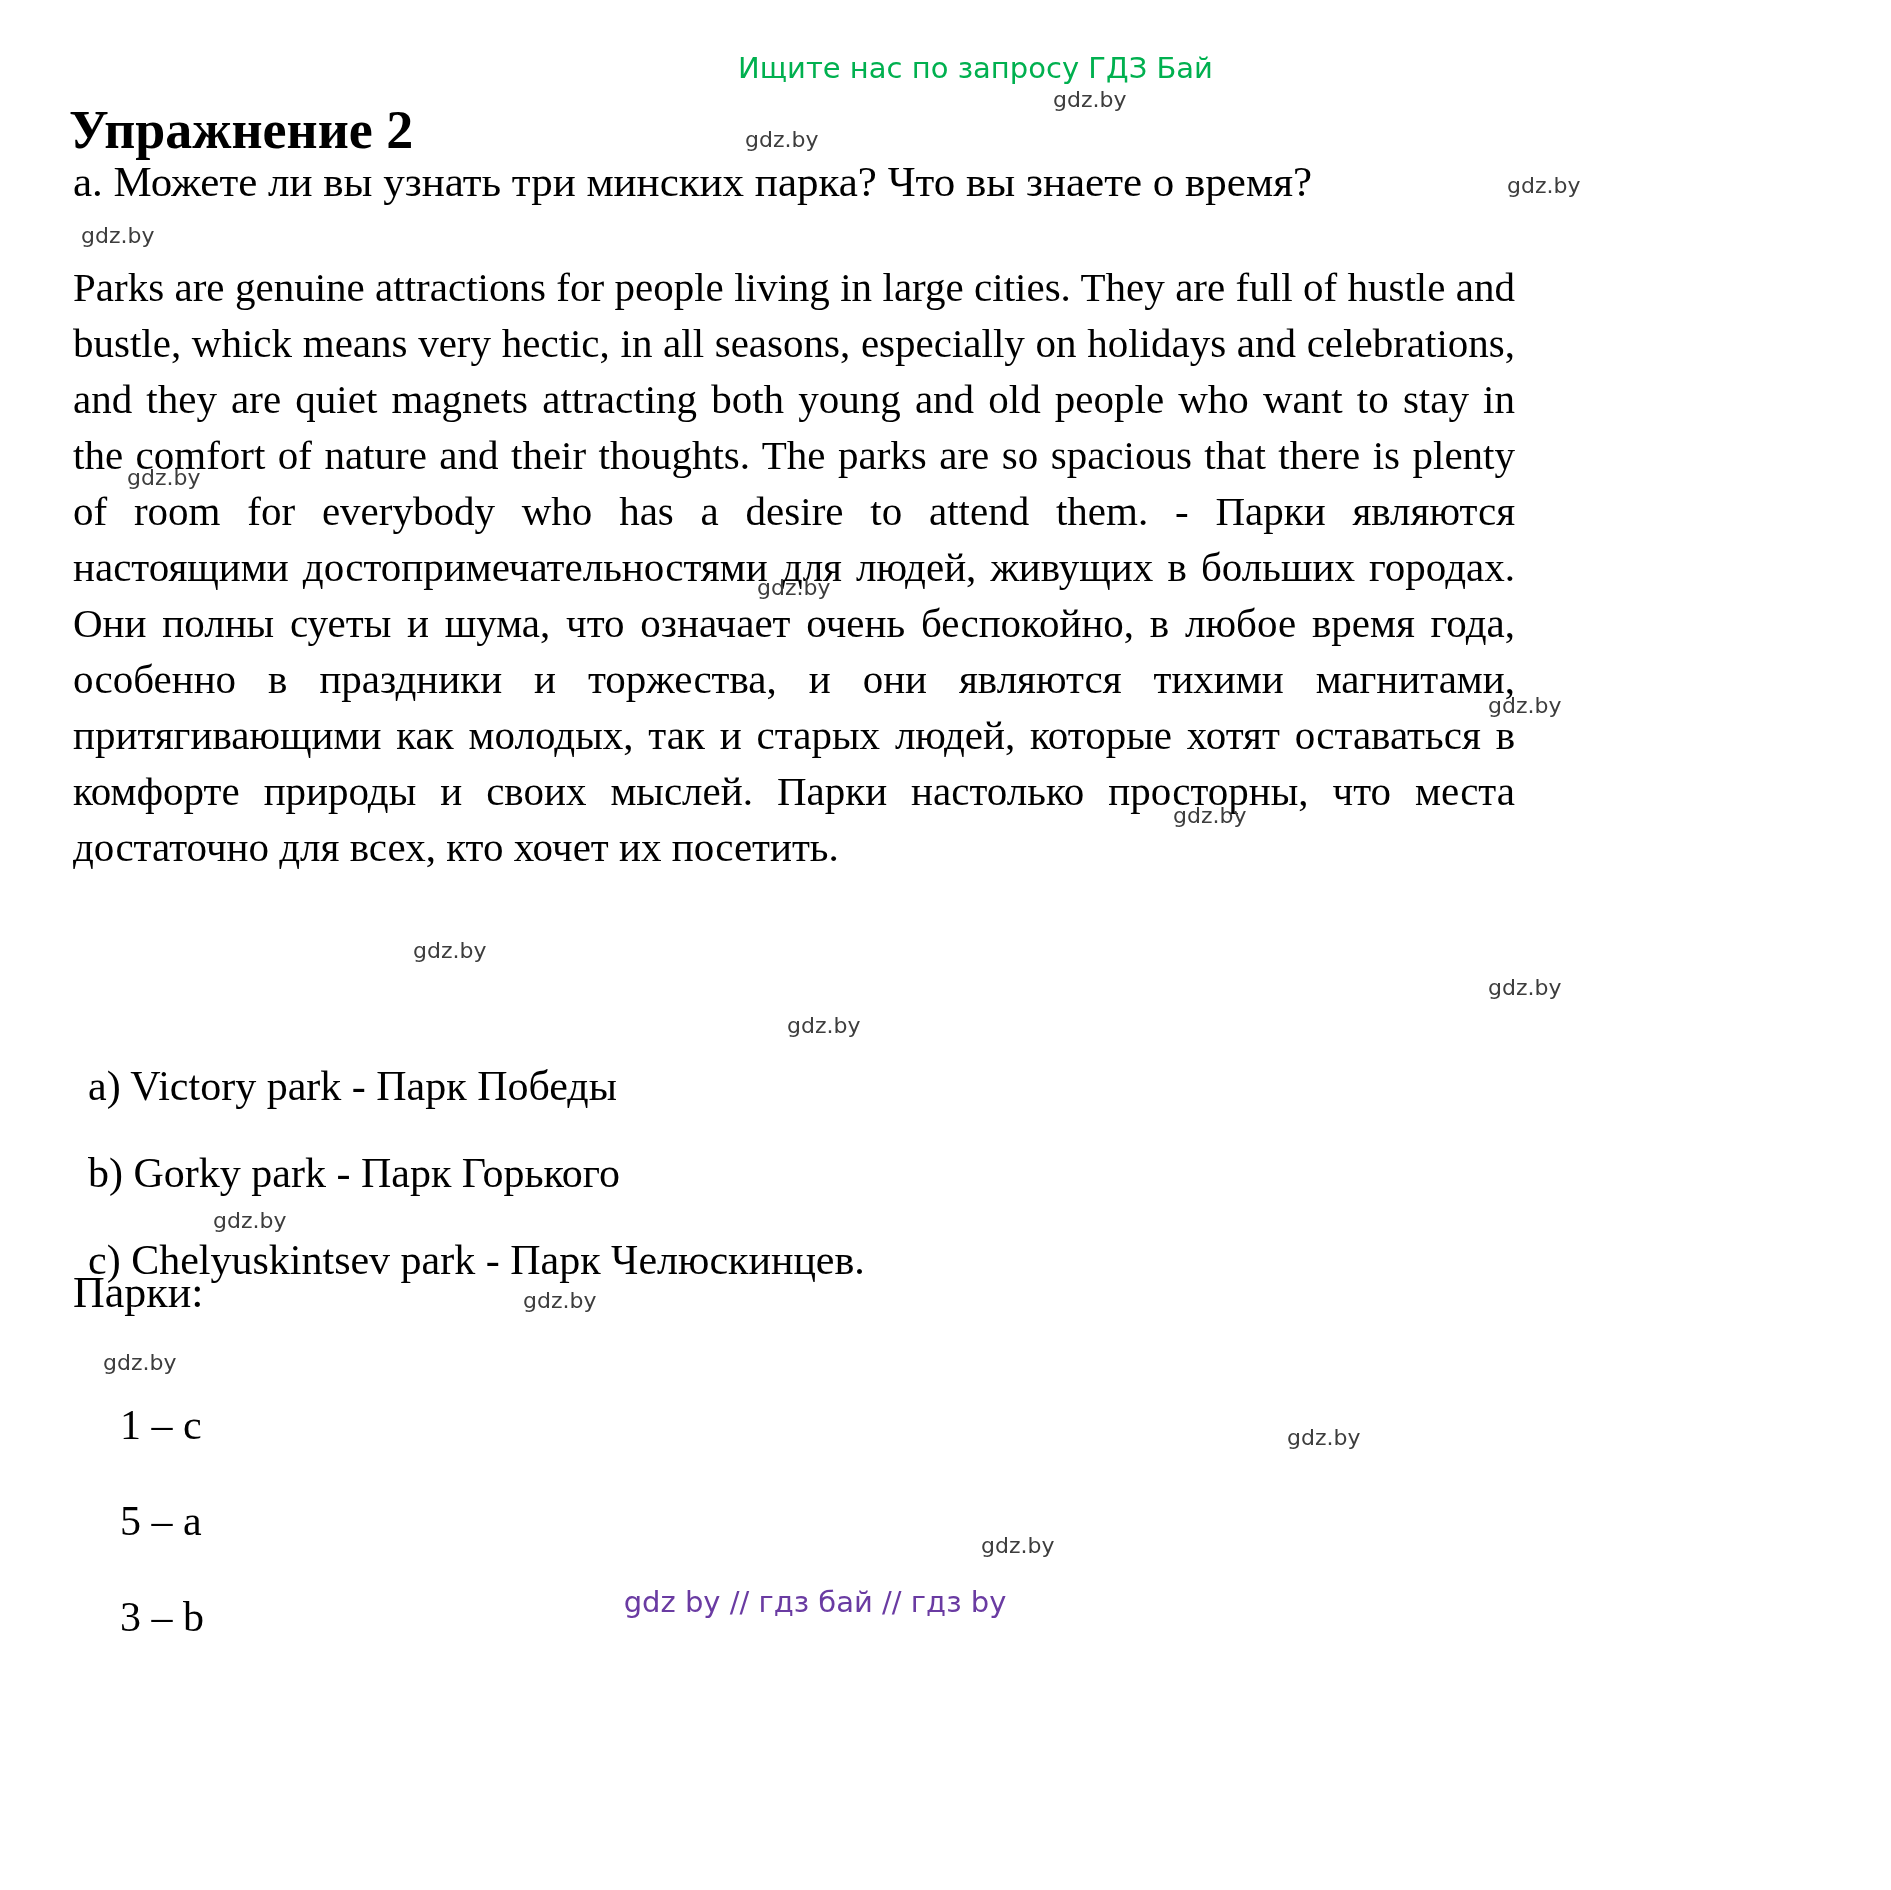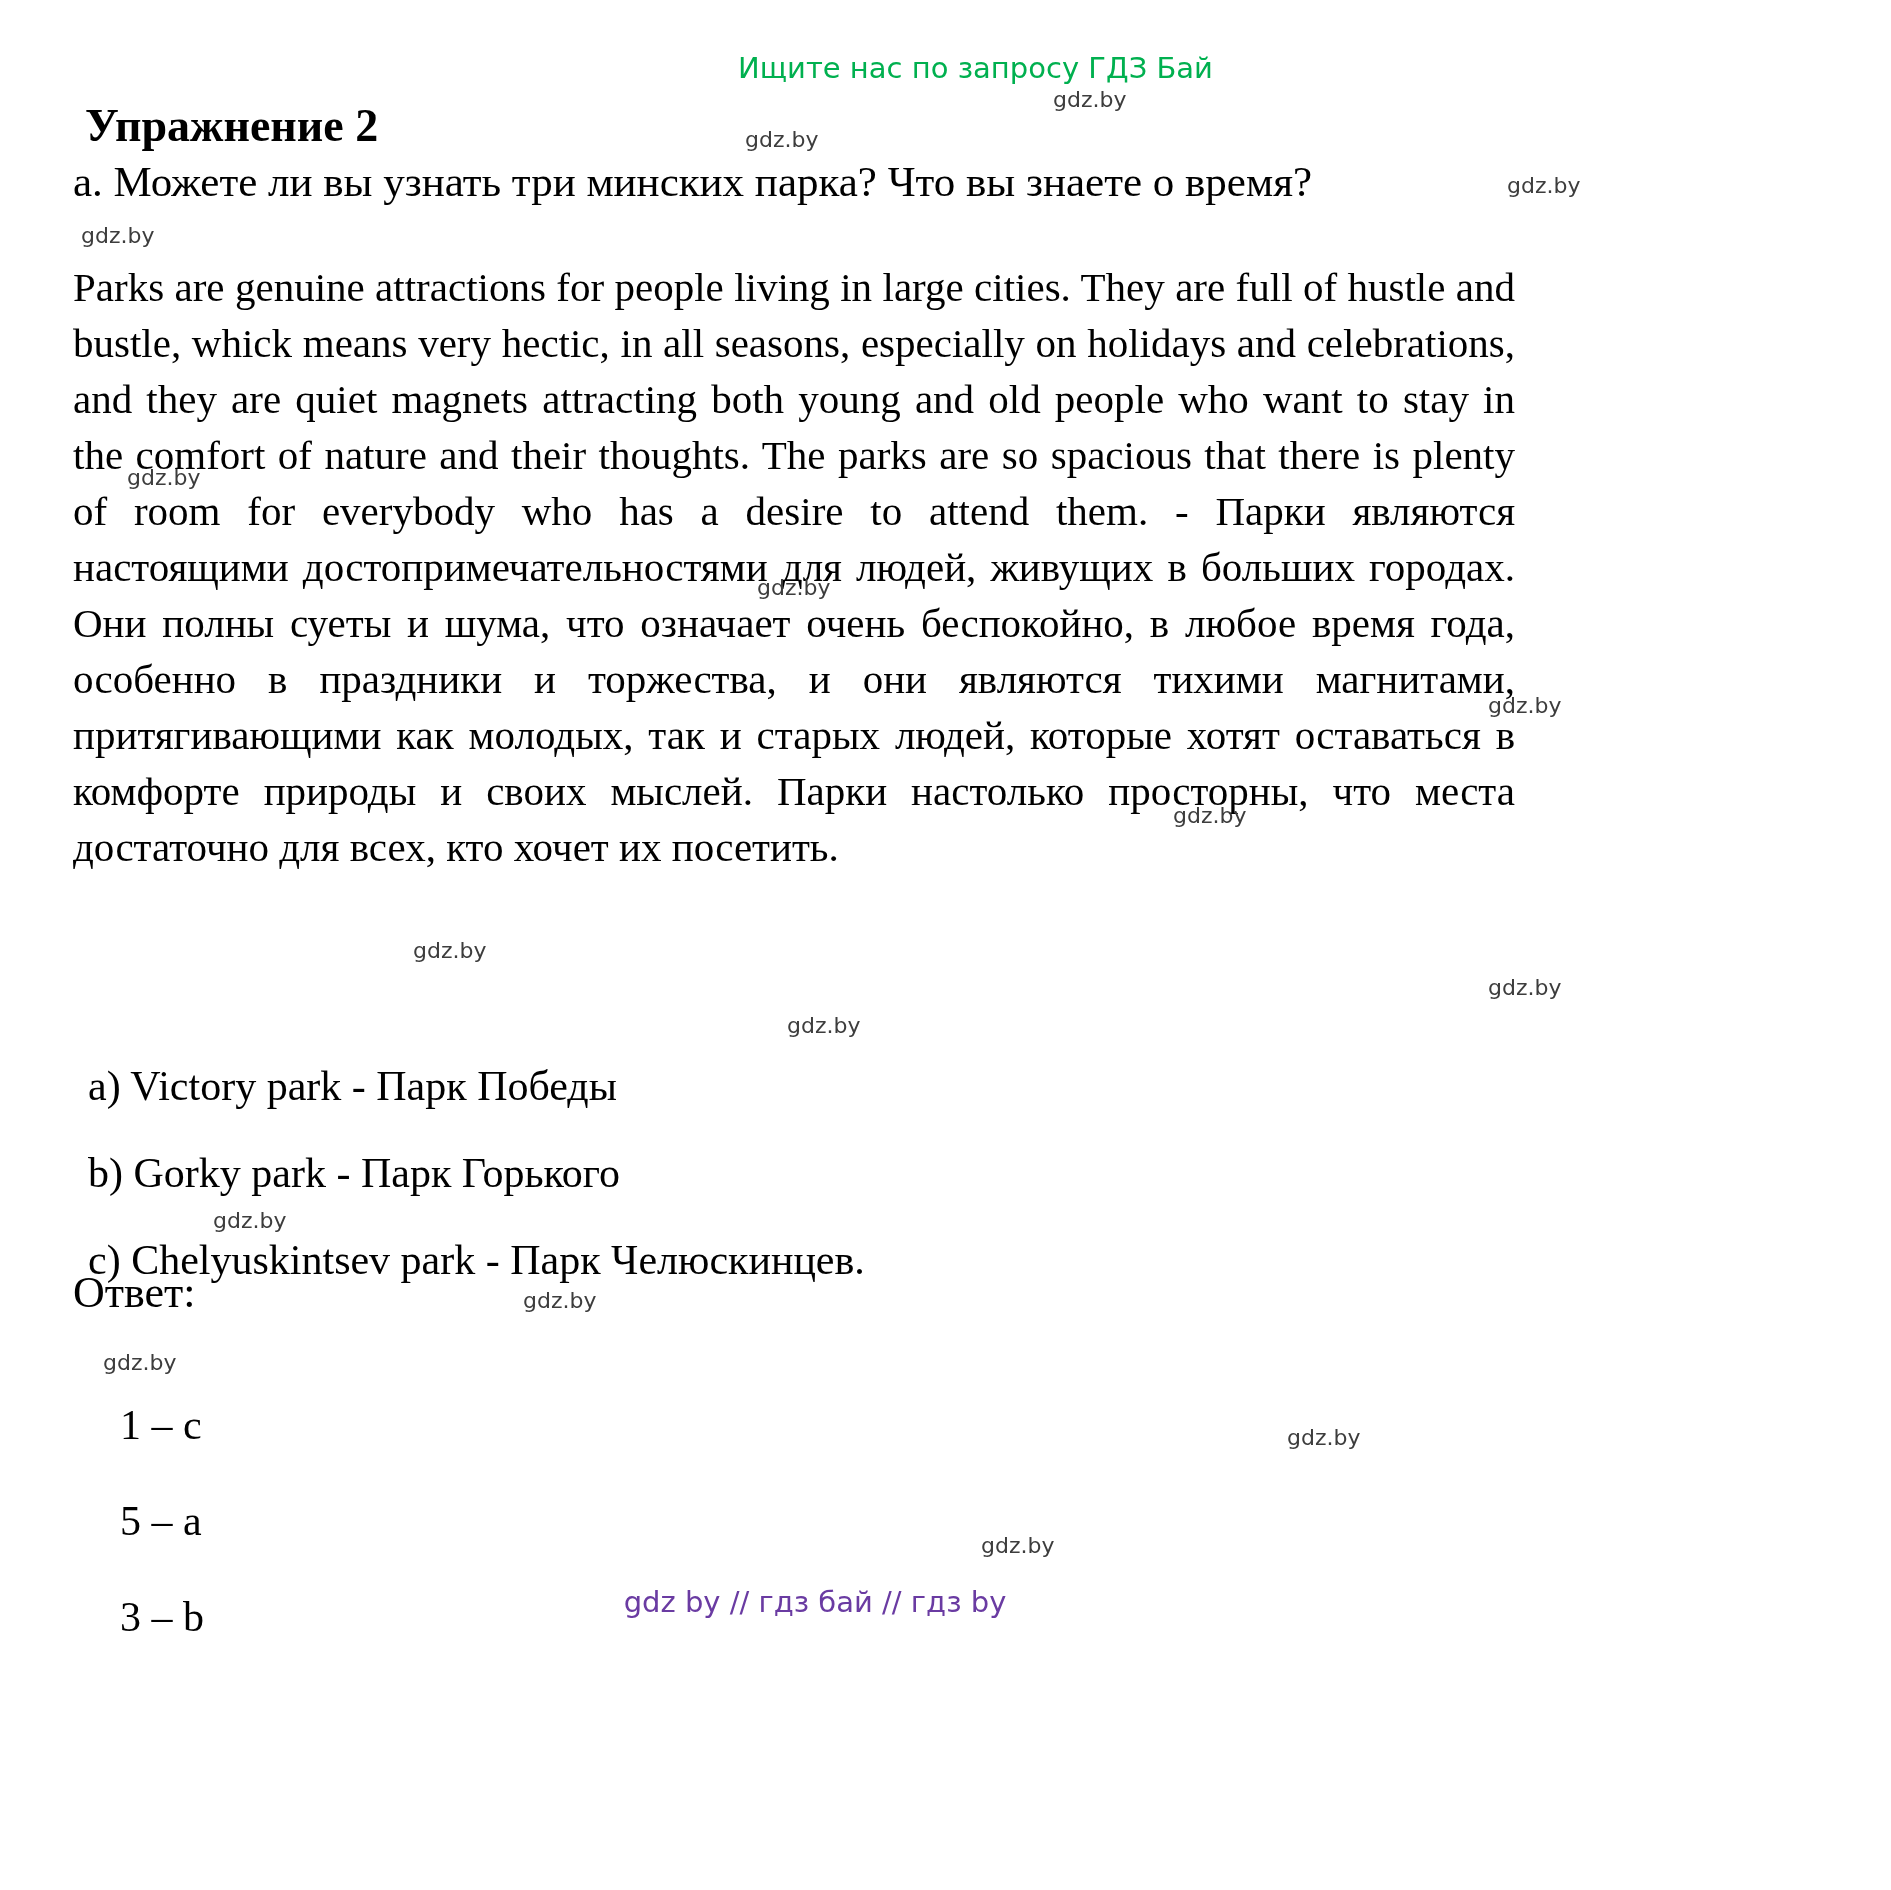--- a/index.html
+++ b/index.html
@@ -23,22 +23,22 @@
   .promo{
     position:absolute;
     top:6px; left:0; width:100%;
     text-align:center;
     font-family:"DejaVu Sans", sans-serif;
     font-size:29px;
     color:var(--green);
   }
   .title{
     position:absolute;
-    left:40px; top:54px;
-    font-size:46px;
+    left:24px; top:54px;
+    font-size:54px;
     font-weight:bold;
   }
   .question{
     position:absolute;
     left:28px; top:112px;
     width:1470px;
     font-size:43px;
   }
   .paragraph{
     position:absolute;
@@ -95,21 +95,21 @@
   <div class="question">а. Можете ли вы узнать три минских парка? Что вы знаете о время?</div>
 
   <p class="paragraph">Parks are genuine attractions for people living in large cities. They are full of hustle and bustle, whick means very hectic, in all seasons, especially on holidays and celebrations, and they are quiet magnets attracting both young and old people who want to stay in the comfort of nature and their thoughts. The parks are so spacious that there is plenty of room for everybody who has a desire to attend them. - Парки являются настоящими достопримечательностями для людей, живущих в больших городах. Они полны суеты и шума, что означает очень беспокойно, в любое время года, особенно в праздники и торжества, и они являются тихими магнитами, притягивающими как молодых, так и старых людей, которые хотят оставаться в комфорте природы и своих мыслей. Парки настолько просторны, что места достаточно для всех, кто хочет их посетить.</p>
 
   <div class="options">
     <div class="option">a) Victory park - Парк Победы</div>
     <div class="option">b) Gorky park - Парк Горького</div>
     <div class="option">c) Chelyuskintsev park - Парк Челюскинцев.</div>
   </div>
 
-  <div class="answer-label">Ответ:</div>
+  <div class="answer-label">Парки:</div>
 
   <div class="answers">
     <div class="answer">1 – c</div>
     <div class="answer">5 – a</div>
     <div class="answer">3 – b</div>
   </div>
 
   <span class="wm" style="left:1008px; top:42px;">gdz.by</span>
   <span class="wm" style="left:700px;  top:82px;">gdz.by</span>
   <span class="wm" style="left:1462px; top:128px;">gdz.by</span>

